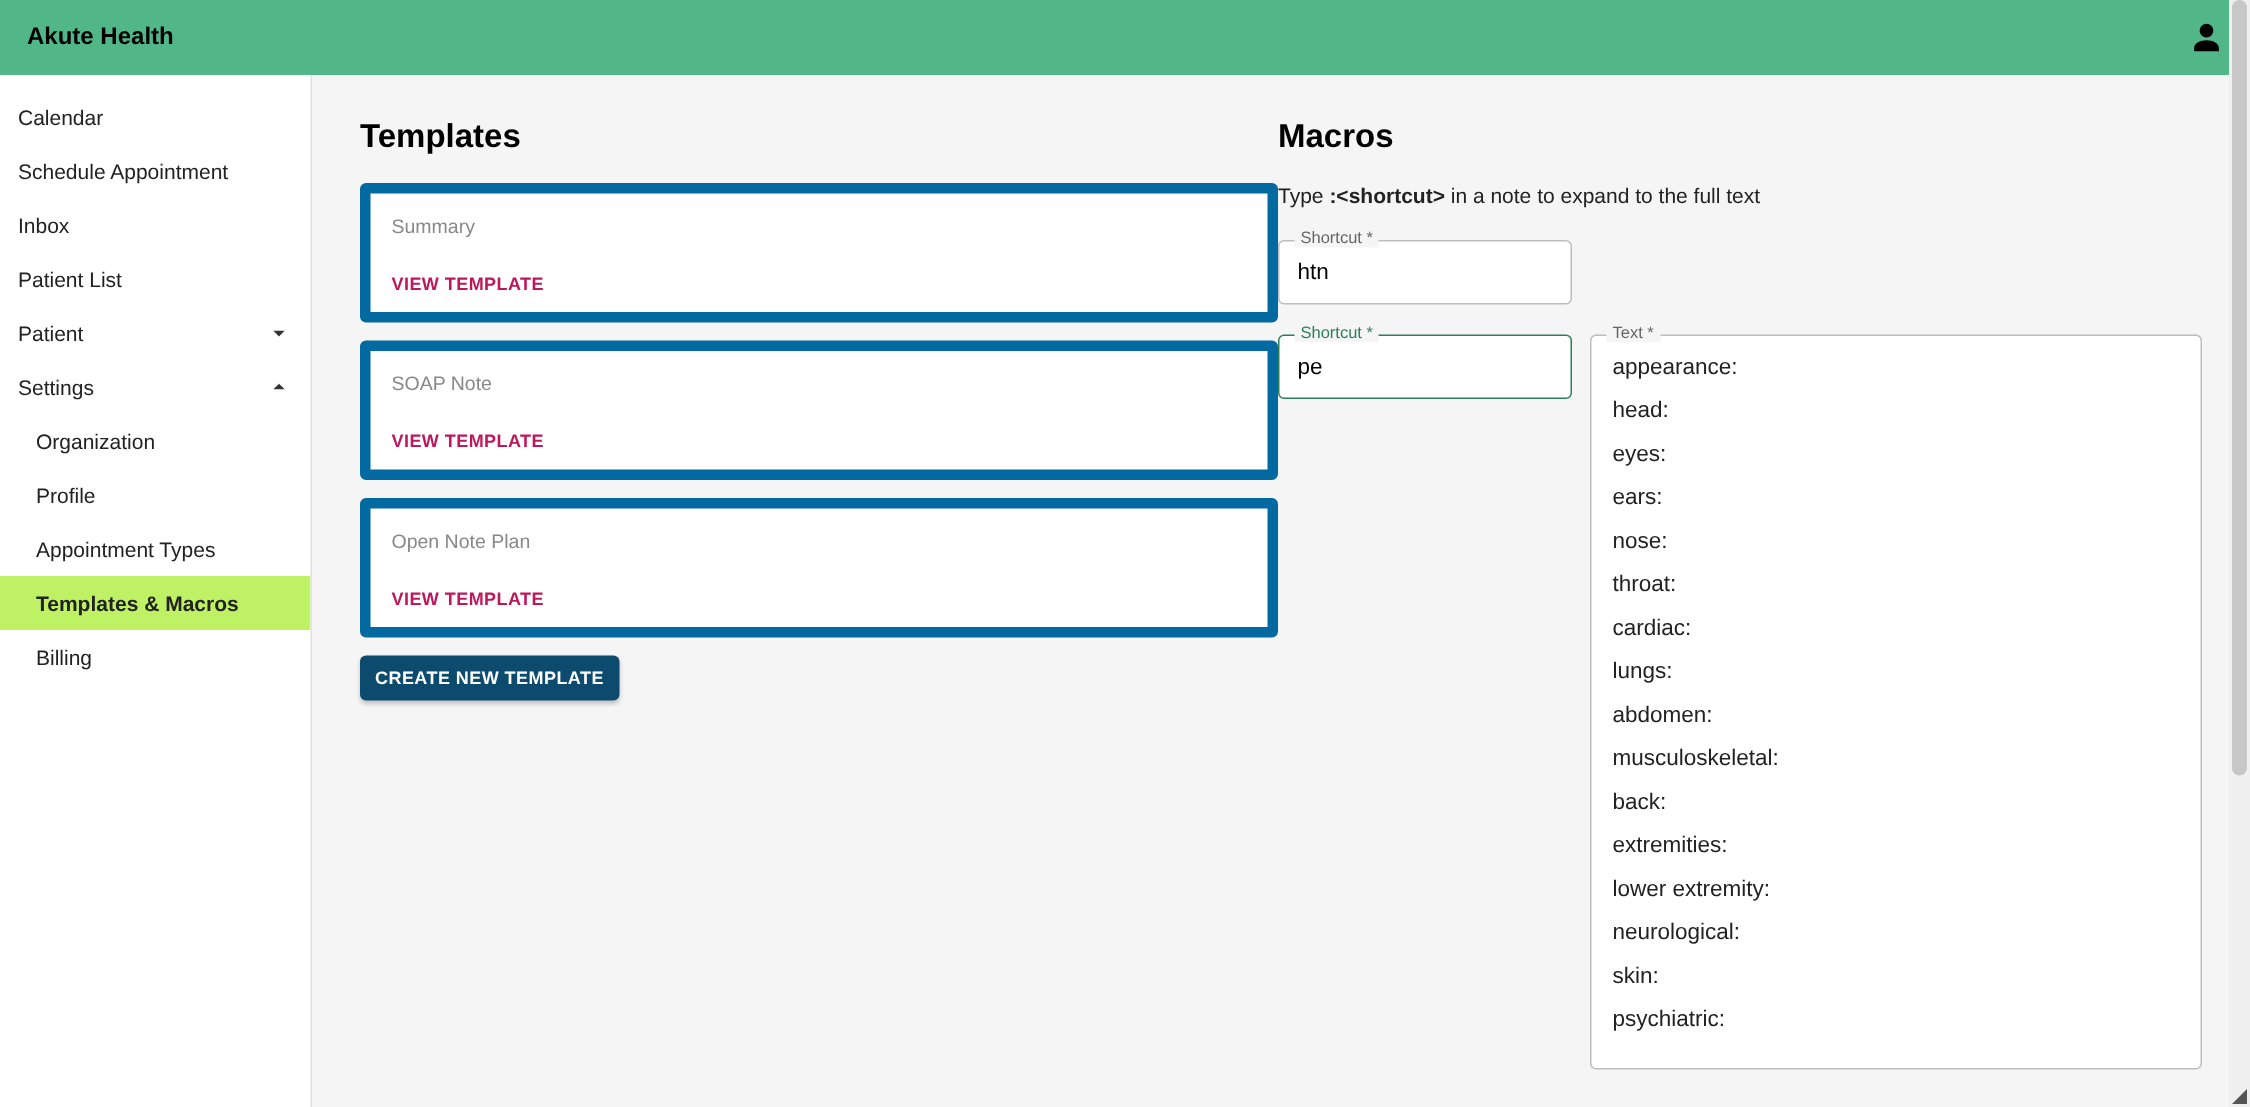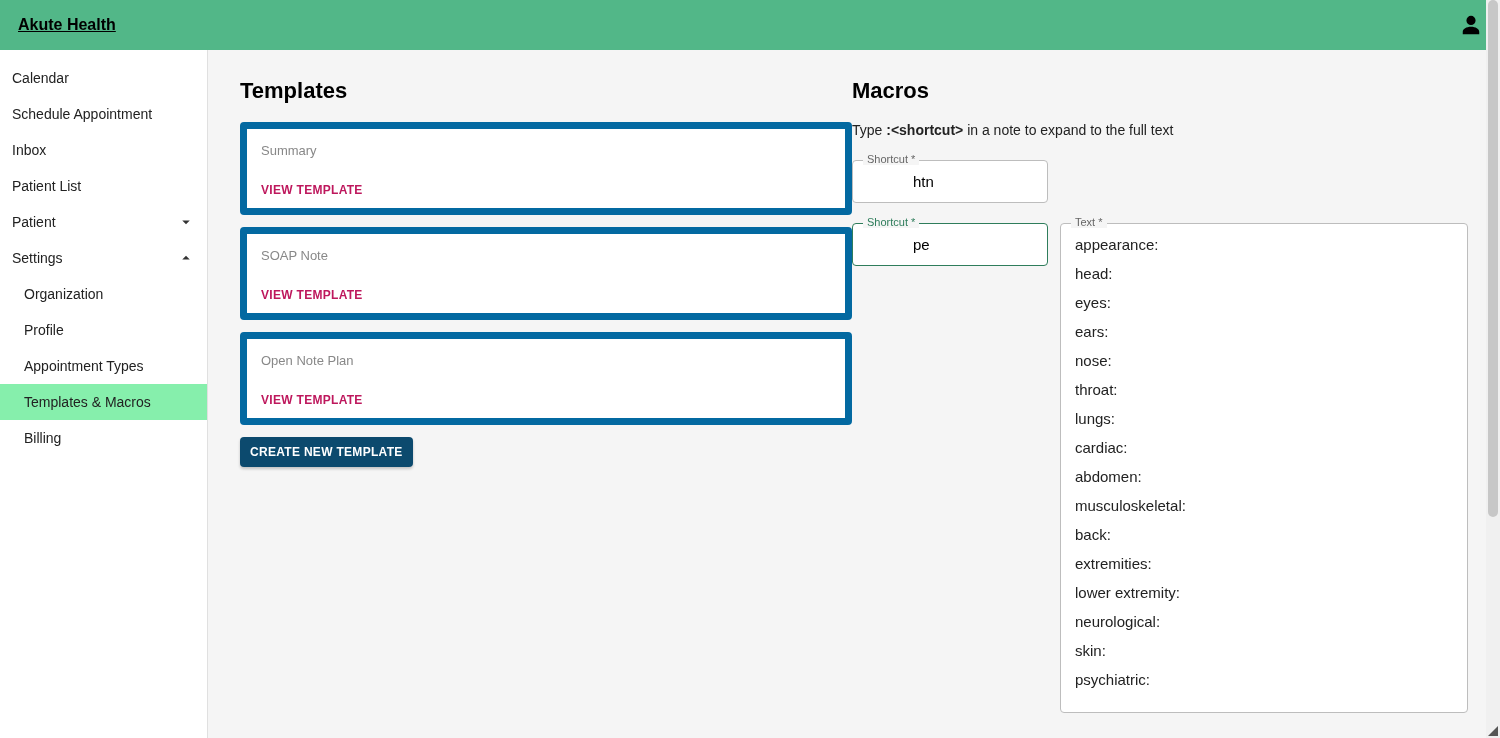--- a/index.html
+++ b/index.html
@@ -21,21 +21,20 @@
     background: #52b788;
     display: flex;
     align-items: center;
     padding: 0 18px;
     color: #000;
   }
   .appbar .brand {
     font-weight: 600;
     font-size: 16px;
     color: #000;
-    text-decoration: underline;
   }
   .appbar .spacer { flex: 1; }
   .appbar .account-icon { width: 22px; height: 22px; }
   .appbar .account-icon svg { width: 22px; height: 22px; fill: #000; }
 
   
   .shell { display: flex; height: calc(100% - 50px); }
 
   .sidebar {
     width: 208px;
@@ -48,21 +47,21 @@
     display: flex;
     align-items: center;
     justify-content: space-between;
     padding: 0 12px;
     height: 36px;
     font-size: 14px;
     color: #222;
     cursor: pointer;
   }
   .nav-sub { padding-left: 24px; }
-  .nav-sub.active { background: #86efac; }
+  .nav-sub.active { background: #bef264; font-weight: bold; }
 
   .chev { width: 18px; height: 18px; }
   .chev svg { width: 18px; height: 18px; fill: #333; }
 
   
   .main {
     flex: 1;
     overflow-y: auto;
     padding: 28px 32px;
     display: flex;
@@ -135,21 +134,21 @@
   .ofield.focused .olabel { color: #2e7d5b; }
   .ofield input {
     border: none;
     outline: none;
     background: transparent;
     font-size: 15px;
     padding: 12px 12px;
     width: 100%;
     font-family: inherit;
   }
-  .ofield.shortcut { width: 196px; padding-left: 48px; }
+  .ofield.shortcut { width: 196px; }
   .ofield.textarea { flex: 1; min-height: 480px; }
   .ofield.textarea .textbody {
     padding: 12px 14px;
     font-size: 15px;
     color: #222;
   }
   .ofield.textarea .textbody div { margin-bottom: 12px; }
 
   
   .fake-scroll {
@@ -275,22 +274,22 @@
         </div>
         <div class="ofield textarea">
           <span class="olabel">Text *</span>
           <div class="textbody" id="macro-text-body">
               <div>appearance:</div>
               <div>head:</div>
               <div>eyes:</div>
               <div>ears:</div>
               <div>nose:</div>
               <div>throat:</div>
+              <div>cardiac:</div>
               <div>lungs:</div>
-              <div>cardiac:</div>
               <div>abdomen:</div>
               <div>musculoskeletal:</div>
               <div>back:</div>
               <div>extremities:</div>
               <div>lower extremity:</div>
               <div>neurological:</div>
               <div>skin:</div>
               <div>psychiatric:</div>
             </div>
         </div>

